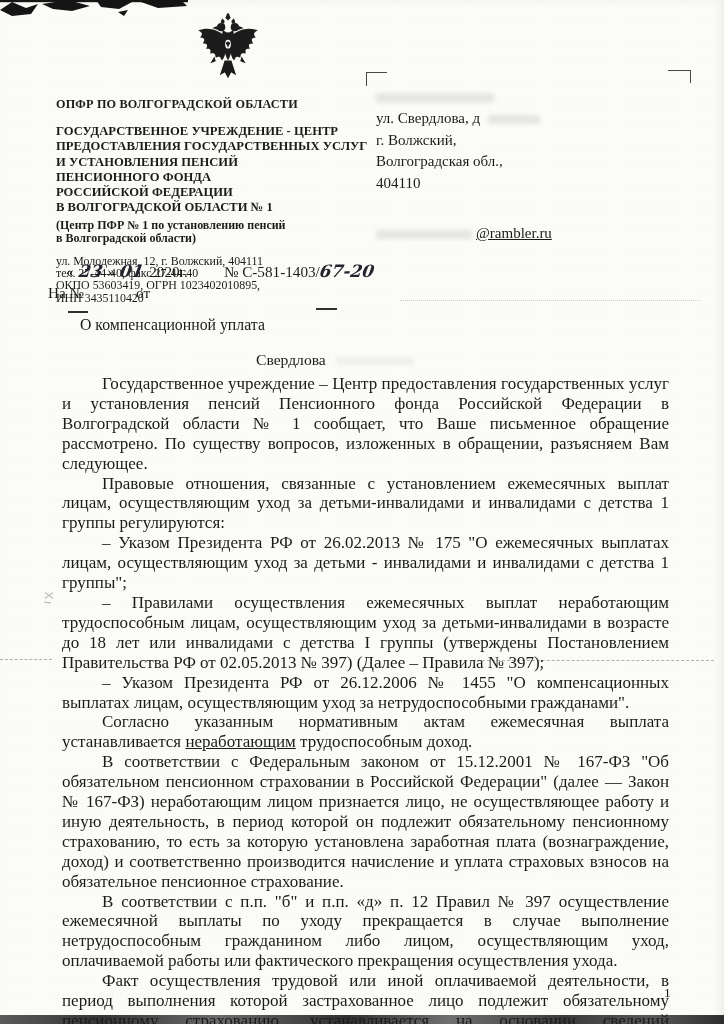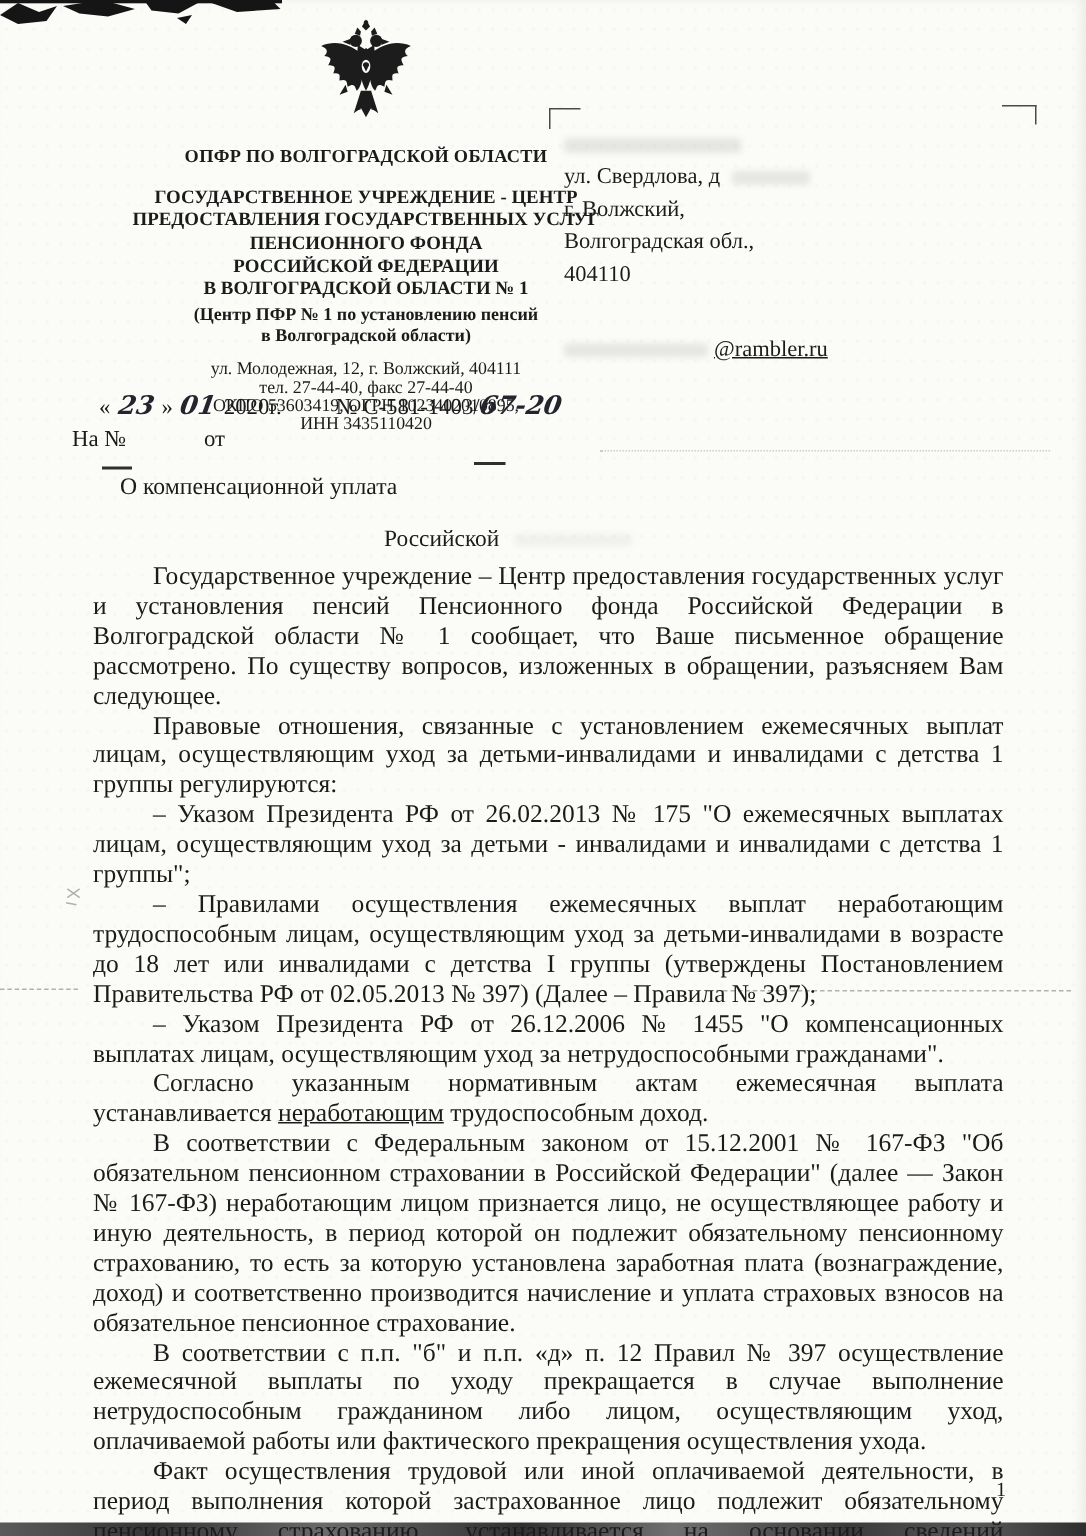--- a/index.html
+++ b/index.html
@@ -19,21 +19,21 @@
   .xmark{position:absolute;left:44px;top:592px;width:10px;height:14px;opacity:.45;}
   .xmark i{position:absolute;left:0;top:3px;width:10px;height:0;border-top:1px solid #555;display:block;}
   .xmark i:nth-child(1){transform:rotate(35deg);}
   .xmark i:nth-child(2){transform:rotate(-35deg);}
   .xmark i:nth-child(3){transform:rotate(10deg);top:10px;width:7px;}
   .dash-art{position:absolute;border-top:1.5px dashed rgba(85,85,85,.45);}
   .dash-art.left{left:0;top:659px;width:52px;}
   .dash-art.right{left:482px;top:660px;width:232px;}
   .speck-row{position:absolute;left:400px;top:300px;width:300px;border-top:1px dotted rgba(120,120,120,.35);}
   
-  .lh{position:absolute;left:72px;top:12px;width:344px;text-align:center;}
+  .lh{position:absolute;left:56px;top:12px;width:344px;}
   .emblem{display:block;margin:0 auto;}
   .lh-dept{font-weight:bold;font-size:12.2px;letter-spacing:.2px;margin-top:7px;}
   .lh-org{font-weight:bold;font-size:12.6px;line-height:15.3px;margin-top:12px;}
   .lh-short{font-weight:bold;font-size:12px;line-height:13.5px;margin-top:3px;}
   .lh-contact{font-size:11.9px;line-height:12.3px;margin-top:9px;}
   
   .recipient{position:absolute;left:376px;top:86px;width:240px;font-size:15px;line-height:21.8px;}
   .smudge{display:inline-block;background:#9a9a9a;opacity:.22;filter:blur(2px);border-radius:2px;vertical-align:middle;}
   .smudge.name{width:118px;height:10px;}
   .smudge.house{width:52px;height:9px;margin-left:8px;}
@@ -108,20 +108,21 @@
         <path d="M47 45 a3 3 0 1 1 6 0 l-3 6 Z" fill="#1c1c1c"></path>
         <path d="M45 70 L38 92 L45 87 L50 96 L55 87 L62 92 L55 70 Z"></path>
         <path d="M43 82 l-4 8 6 -2 Z"></path>
           <path d="M57 82 l4 8 -6 -2 Z"></path>
       </g>
     </svg>
     <div class="lh-dept">ОПФР ПО ВОЛГОГРАДСКОЙ ОБЛАСТИ</div>
     <div class="lh-org">
       <div>ГОСУДАРСТВЕННОЕ УЧРЕЖДЕНИЕ  - ЦЕНТР</div>
       <div>ПРЕДОСТАВЛЕНИЯ ГОСУДАРСТВЕННЫХ УСЛУГ</div>
+      <div>И УСТАНОВЛЕНИЯ ПЕНСИЙ</div>
       <div>ПЕНСИОННОГО ФОНДА</div>
       <div>РОССИЙСКОЙ ФЕДЕРАЦИИ</div>
       <div>В ВОЛГОГРАДСКОЙ ОБЛАСТИ № 1</div>
     </div>
     <div class="lh-short">
       <div>(Центр ПФР № 1 по установлению пенсий</div>
       <div>в Волгоградской области)</div>
     </div>
     <div class="lh-contact">
       <div>ул. Молодежная, 12,  г. Волжский, 404111</div>
@@ -150,21 +151,21 @@
   <div class="refline">
     <span>«</span><span class="hand day">23</span><span>»</span><span class="hand month">01</span><span class="year">2020г.</span><span class="numlabel">№</span>&nbsp;<span>С-581-1403/</span><span class="hand">67-20</span>
   </div>
   <div class="naline">
     <span>На №</span><span class="ot">от</span>
   </div>
 
   <div class="subject">О компенсационной уплата</div>
 
   <div class="salutation">
-    <span>Российской</span><span class="salute-smudge"></span>
+    <span>Свердлова</span><span class="salute-smudge"></span>
   </div>
 
   <div class="body-text">
     <p>Государственное учреждение – Центр предоставления государственных услуг и установления пенсий Пенсионного фонда Российской Федерации в Волгоградской области № 1 сообщает, что Ваше письменное обращение рассмотрено. По существу вопросов, изложенных в обращении, разъясняем Вам следующее.</p>
     <p>Правовые отношения, связанные с установлением ежемесячных выплат лицам, осуществляющим уход за детьми-инвалидами и инвалидами с детства 1 группы регулируются:</p>
     <p>– Указом Президента РФ от 26.02.2013 № 175 "О ежемесячных выплатах лицам, осуществляющим уход за детьми - инвалидами и инвалидами с детства 1 группы";</p>
     <p>– Правилами осуществления ежемесячных выплат неработающим трудоспособным лицам, осуществляющим уход за детьми-инвалидами в возрасте до 18 лет или инвалидами с детства I группы (утверждены Постановлением Правительства РФ от 02.05.2013 № 397) (Далее – Правила № 397);</p>
     <p>– Указом Президента РФ от 26.12.2006 № 1455 "О компенсационных выплатах лицам, осуществляющим уход за нетрудоспособными гражданами".</p>
     <p><span>Согласно указанным нормативным актам ежемесячная выплата устанавливается </span><span class="u">неработающим</span><span> трудоспособным доход.</span></p>
     <p>В соответствии с Федеральным законом от 15.12.2001 № 167-ФЗ  "Об обязательном пенсионном страховании в Российской Федерации" (далее — Закон № 167-ФЗ) неработающим лицом признается лицо, не осуществляющее работу и иную деятельность, в период которой он подлежит обязательному пенсионному страхованию, то есть за которую установлена заработная плата (вознаграждение, доход) и соответственно производится начисление и уплата страховых взносов на обязательное пенсионное страхование.</p>

